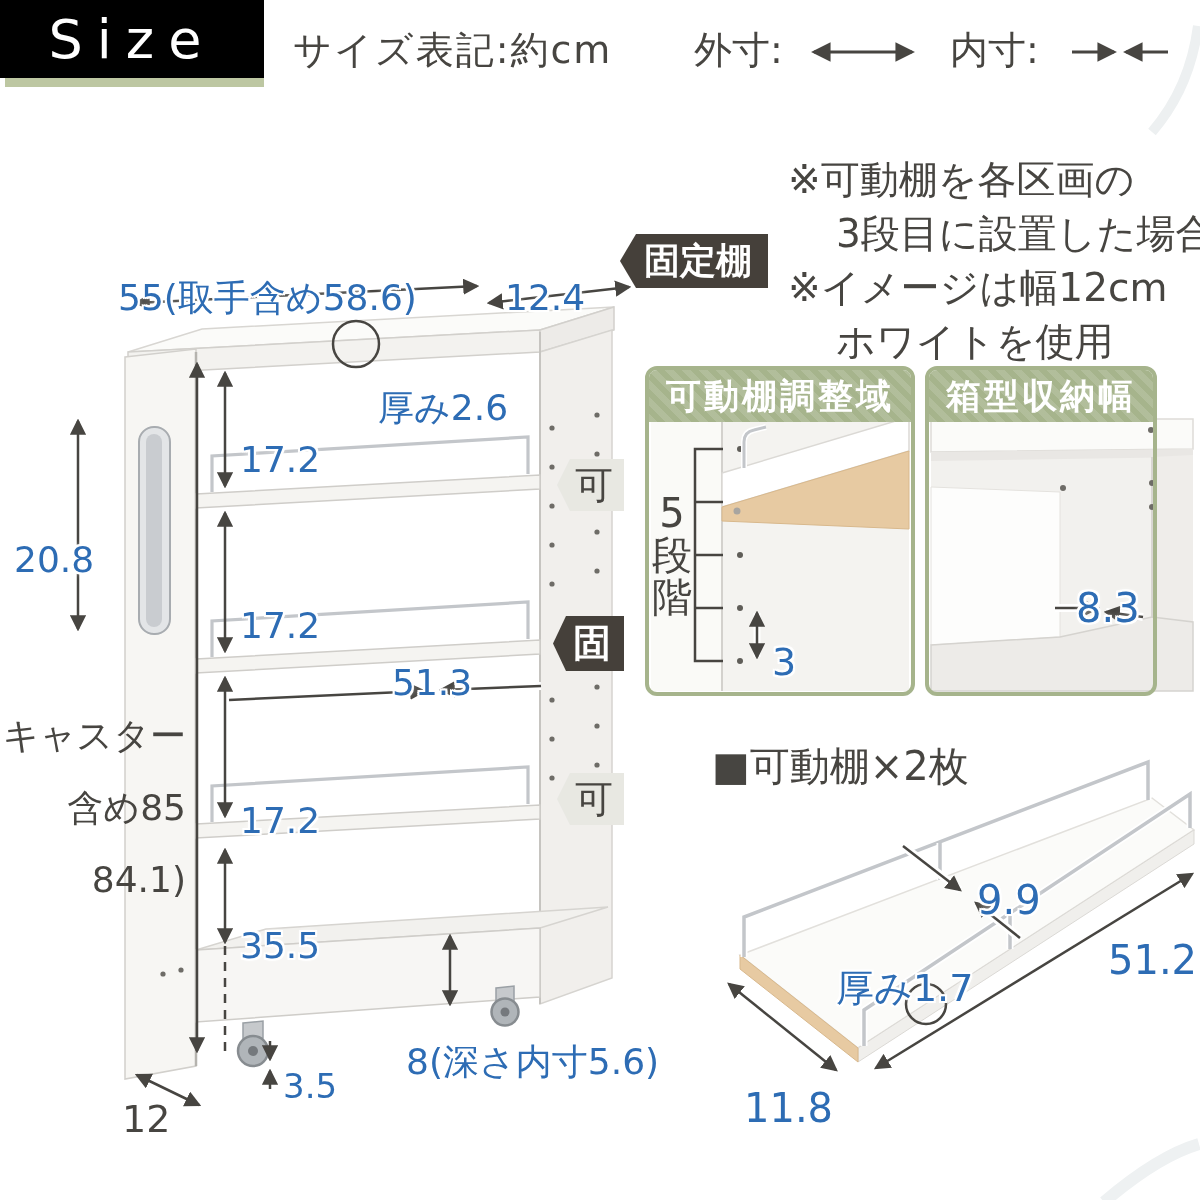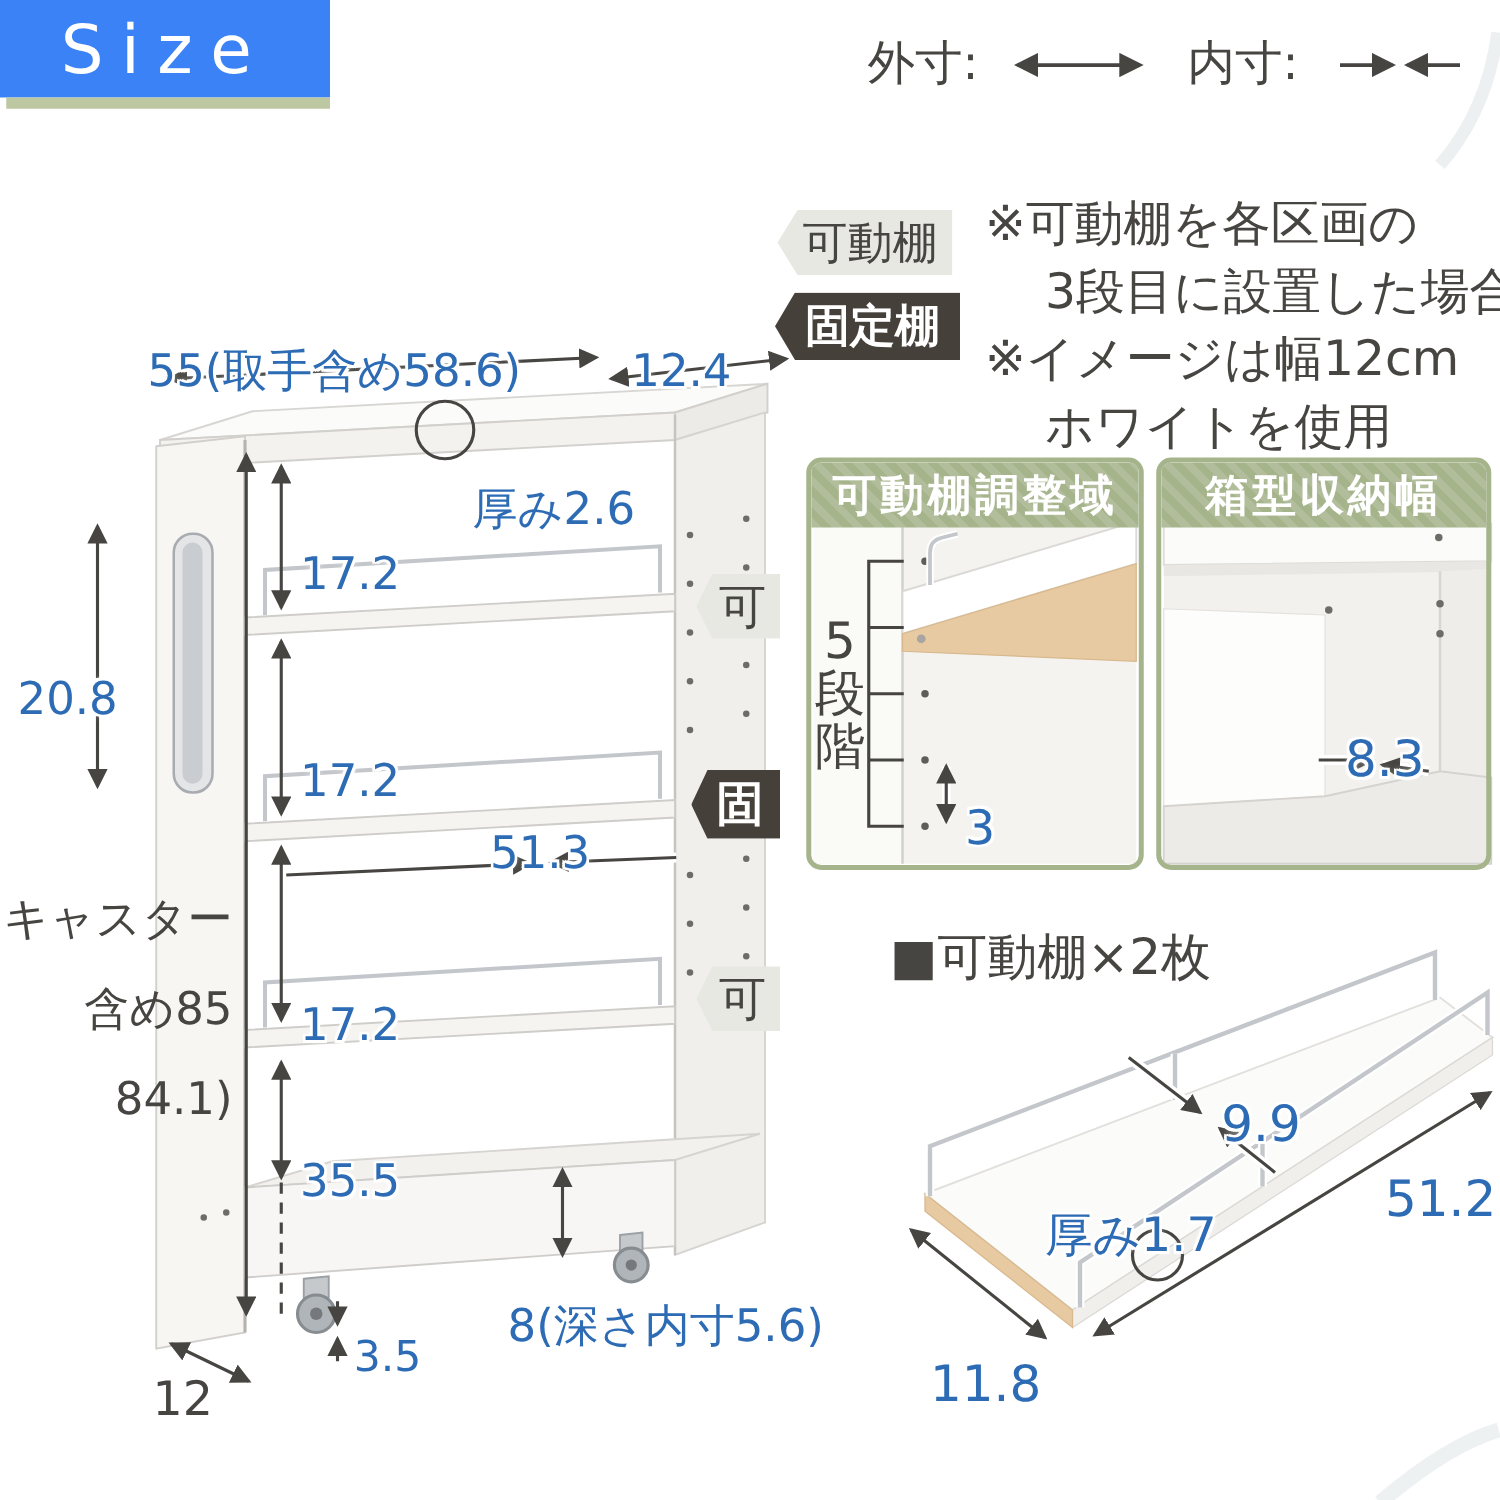--- a/index.html
+++ b/index.html
@@ -4,21 +4,21 @@
 <style>
   html,body{margin:0;padding:0;background:#fff;}
   .stage{position:relative;width:1200px;height:1200px;background:#ffffff;overflow:hidden;
          font-family:"DejaVu Sans","Liberation Sans",sans-serif;}
   .abs{position:absolute;}
   .t{position:absolute;white-space:nowrap;line-height:1.15;}
   .blue{color:#2d6cb4;margin-top:27px;}
   .ink{color:#474541;}
   .halo{text-shadow:-2px -2px 0 #fff,2px -2px 0 #fff,-2px 2px 0 #fff,2px 2px 0 #fff,
         -2px 0 0 #fff,2px 0 0 #fff,0 -2px 0 #fff,0 2px 0 #fff,0 0 6px #fff;}
-  .size-badge{left:0;top:0;width:264px;height:78px;background:#3b82f6;color:#fff;
+  .size-badge{left:0;top:0;width:264px;height:78px;background:#000000;color:#fff;
         display:flex;align-items:center;justify-content:center;font-size:54px;letter-spacing:14px;}
   .size-badge-shadow{left:5px;top:78px;width:259px;height:9px;background:#bdc7a2;}
   .tag{display:flex;align-items:center;justify-content:center;
        clip-path:polygon(16px 0,100% 0,100% 100%,16px 100%,0 50%);padding-left:8px;}
   .minitag{display:flex;align-items:center;justify-content:center;
        clip-path:polygon(13px 0,100% 0,100% 100%,13px 100%,0 50%);padding-left:7px;}
   .tag-light{background:#e8e8e2;color:#474541;}
   .tag-dark{background:#45403a;color:#ffffff;}
   .panel{position:absolute;border:4px solid #a6b48c;border-radius:12px;background:transparent;
          box-sizing:border-box;overflow:hidden;}
@@ -196,43 +196,41 @@
         <line x1="876" y1="1068" x2="1192" y2="874" marker-start="url(#ah)" marker-end="url(#ah)"></line>
         <line x1="729" y1="984" x2="836" y2="1070" stroke="#fff" stroke-width="8"></line>
         <line x1="729" y1="984" x2="836" y2="1070" marker-start="url(#ah)" marker-end="url(#ah)"></line>
       </g>
       <circle cx="926" cy="1004" r="20" fill="none" stroke="#474541" stroke-width="2.5"></circle>
     </g>
   </svg>
 
   <div class="abs size-badge">Size</div>
   <div class="abs size-badge-shadow"></div>
+  <div class="t ink" style="left:293px;top:29px;font-size:38px;letter-spacing:2px;">サイズ表記:約cm</div>
   <div class="t ink" style="left:694px;top:29px;font-size:38px;">外寸:</div>
   <svg class="abs" style="left:806px;top:40px;" width="114" height="24" viewBox="0 0 114 24">
     <defs>
         <marker id="ah2" viewBox="0 0 10 10" refX="8.5" refY="5" markerWidth="6.5" markerHeight="6.5" orient="auto-start-reverse">
           <path d="M0 0L10 5L0 10z" fill="#474541"></path>
         </marker>
       </defs>
     <line x1="8" y1="12" x2="106" y2="12" stroke="#474541" stroke-width="3" marker-start="url(#ah2)" marker-end="url(#ah2)"></line>
   </svg>
   <div class="t ink" style="left:950px;top:29px;font-size:38px;">内寸:</div>
   <svg class="abs" style="left:1070px;top:40px;" width="100" height="24" viewBox="0 0 100 24">
     <defs>
         <marker id="ah3" viewBox="0 0 10 10" refX="8.5" refY="5" markerWidth="6.5" markerHeight="6.5" orient="auto-start-reverse">
           <path d="M0 0L10 5L0 10z" fill="#474541"></path>
         </marker>
       </defs>
     <line x1="2" y1="12" x2="44" y2="12" stroke="#474541" stroke-width="3" marker-end="url(#ah3)"></line>
     <line x1="98" y1="12" x2="56" y2="12" stroke="#474541" stroke-width="3" marker-end="url(#ah3)"></line>
   </svg>
 
-  <div class="abs tag tag-light" style="left:622px;top:168px;width:132px;height:52px;font-size:36px;">
-    <span>可動棚</span>
-  </div>
   <div class="abs tag tag-dark" style="left:620px;top:234px;width:140px;height:54px;font-size:36px;font-weight:bold;">
     <span>固定棚</span>
   </div>
   <div class="t ink" style="left:788px;top:158px;font-size:39px;">※可動棚を各区画の</div>
   <div class="t ink" style="left:836px;top:212px;font-size:39px;">3段目に設置した場合</div>
   <div class="t ink" style="left:788px;top:266px;font-size:39px;">※イメージは幅12cm</div>
   <div class="t ink" style="left:836px;top:320px;font-size:39px;">ホワイトを使用</div>
 
   <div class="t blue halo" style="left:118px;top:250px;font-size:36px;">55(取手含め58.6)</div>
   <div class="t blue halo" style="left:505px;top:250px;font-size:36px;">12.4</div>
@@ -258,21 +256,21 @@
   <div class="abs minitag tag-dark" style="left:553px;top:616px;width:64px;height:55px;font-size:38px;font-weight:bold;">
     <span>固</span>
   </div>
   <div class="abs minitag tag-light" style="left:557px;top:773px;width:60px;height:52px;font-size:38px;">
     <span>可</span>
   </div>
 
   <div class="panel" style="left:645px;top:366px;width:270px;height:330px;text-align:right;">
     <div class="panel-header">可動棚調整域</div>
   </div>
-  <div class="panel" style="left:925px;top:366px;width:268px;height:330px;">
+  <div class="panel" style="left:925px;top:366px;width:232px;height:330px;">
     <div class="panel-header">箱型収納幅</div>
   </div>
   <div class="abs vtext ink" style="left:651px;top:492px;width:42px;font-size:40px;">
     <span>5</span>
     <span>段</span>
     <span>階</span>
   </div>
   <div class="t blue halo" style="left:772px;top:614px;font-size:38px;">3</div>
   <div class="t blue halo" style="left:1076px;top:558px;font-size:40px;">8.3</div>
 

